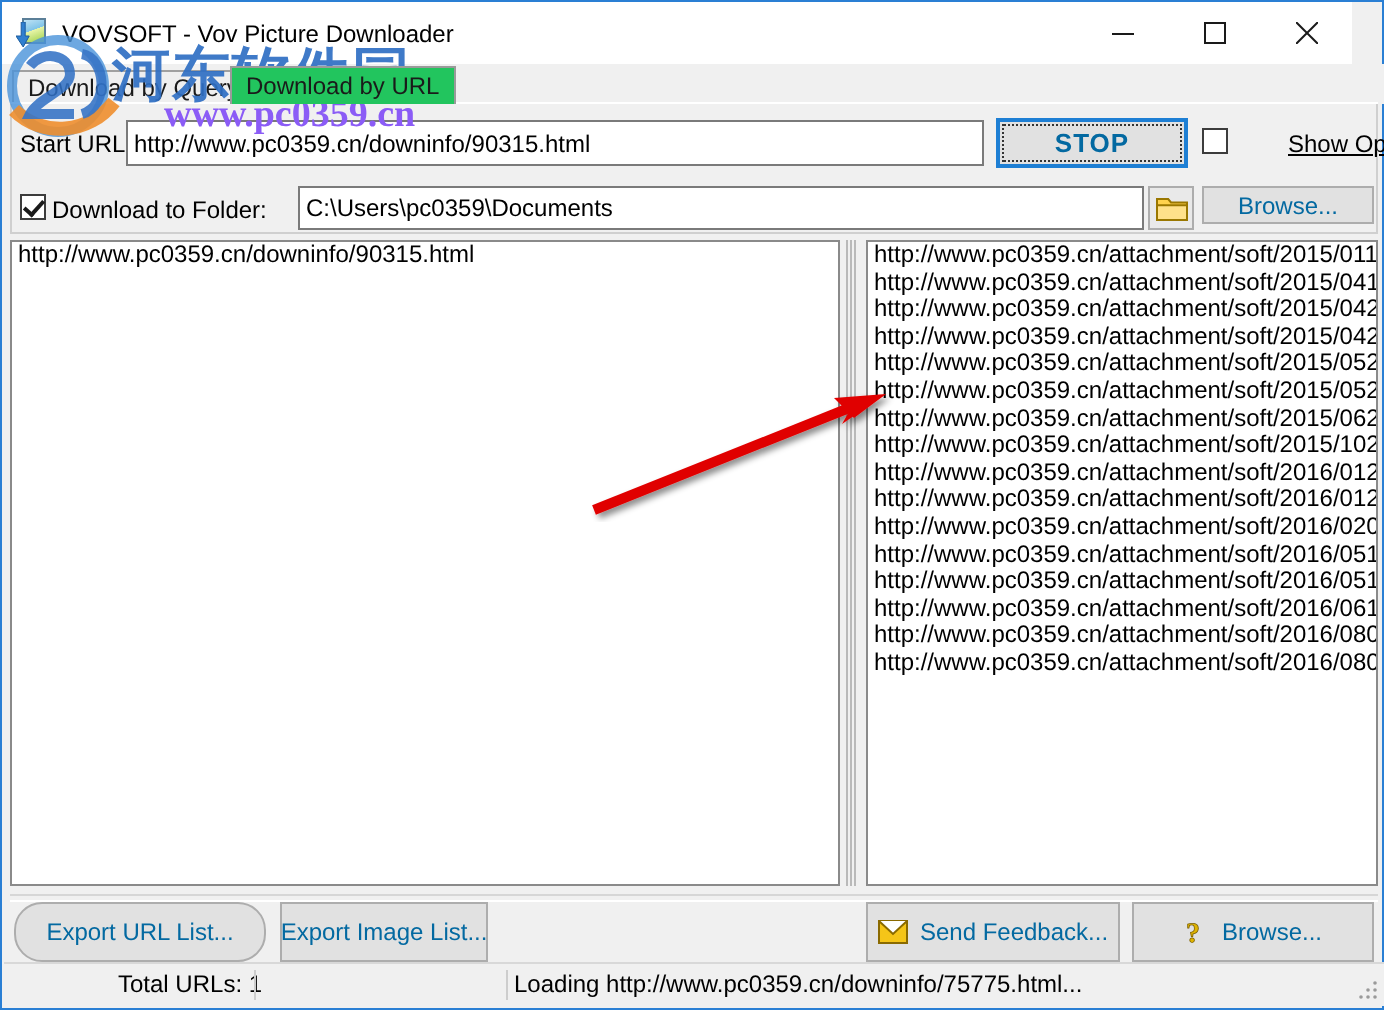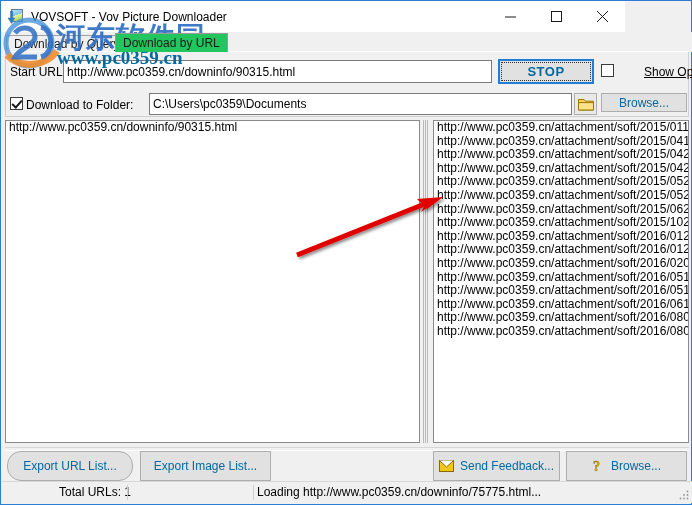--- a/index.html
+++ b/index.html
@@ -10,21 +10,21 @@
     -webkit-font-smoothing:antialiased;
   }
   .window{
     position:absolute;left:0;top:0;width:692px;height:505px;
     box-sizing:border-box;
     border:1px solid #2a7fd4;
     background:#f0f0f0;
   }
   
   .titlebar{
-    position:absolute;left:0;top:0;width:624px;height:31px;
+    position:absolute;left:0;top:0;width:675px;height:31px;
     background:#ffffff;
     display:flex;align-items:center;
   }
   .title-icon{
     width:16px;height:16px;margin-left:7px;margin-right:7px;
     position:relative;flex:none;
   }
   .title-icon .sheet{
     position:absolute;left:3px;top:0px;width:12px;height:13px;
     background:linear-gradient(160deg,#bfe3f5 0%,#7fc3e8 45%,#e8f5a8 46%,#9ccf4a 100%);
@@ -148,23 +148,23 @@
   .grip{position:absolute;right:2px;bottom:2px;width:12px;height:12px;}
   
   .wm{position:absolute;pointer-events:none;}
   .wm-cn{
     left:55px;top:17px;
     font-family:"DejaVu Sans","Liberation Sans",sans-serif;
     font-size:29px;font-weight:bold;color:#2f6fc4;opacity:.92;
     letter-spacing:1px;white-space:nowrap;
   }
   .wm-url{
-    left:56px;top:46px;
+    left:81px;top:46px;
     font-family:"Liberation Serif","DejaVu Serif",serif;
-    font-size:19px;font-weight:bold;color:#0369a1;white-space:nowrap;
+    font-size:19px;font-weight:bold;color:#8b5cf6;white-space:nowrap;
   }
   .wm-logo{left:0px;top:16px;width:60px;height:56px;opacity:.95;}
   .arrow-anno{position:absolute;left:290px;top:180px;width:165px;height:80px;}
 </style>
 </head>
 <body>
 
 <div class="window">
 
   <div class="titlebar">
@@ -264,21 +264,21 @@
         <div class="row">http://www.pc0359.cn/attachment/soft/2016/0803</div>
         <div class="row">http://www.pc0359.cn/attachment/soft/2016/0803</div>
       </div>
   </div>
 
   <div class="sepbar" style="top:446px;"></div>
 
   <div class="btn" style="left:6px;top:450px;width:126px;height:30px;border-radius:14px;">
     <span>Export URL List...</span>
   </div>
-  <div class="btn" style="left:139px;top:450px;width:131px;height:30px;">
+  <div class="btn" style="left:139px;top:450px;width:104px;height:30px;">
     <span>Export Image List...</span>
   </div>
   <div class="btn" style="left:432px;top:450px;width:127px;height:30px;">
     <svg width="15" height="12" viewBox="0 0 15 12" style="margin-right:6px;">
       <rect x="0.5" y="0.5" width="14" height="11" fill="#f5c518" stroke="#8a6a00" stroke-width="1"></rect>
       <path d="M0.5 0.5 L7.5 7 L14.5 0.5" fill="#ffffff" stroke="#8a6a00" stroke-width="1"></path>
     </svg>
     <span>Send Feedback...</span>
   </div>
   <div class="btn" style="left:565px;top:450px;width:121px;height:30px;">

